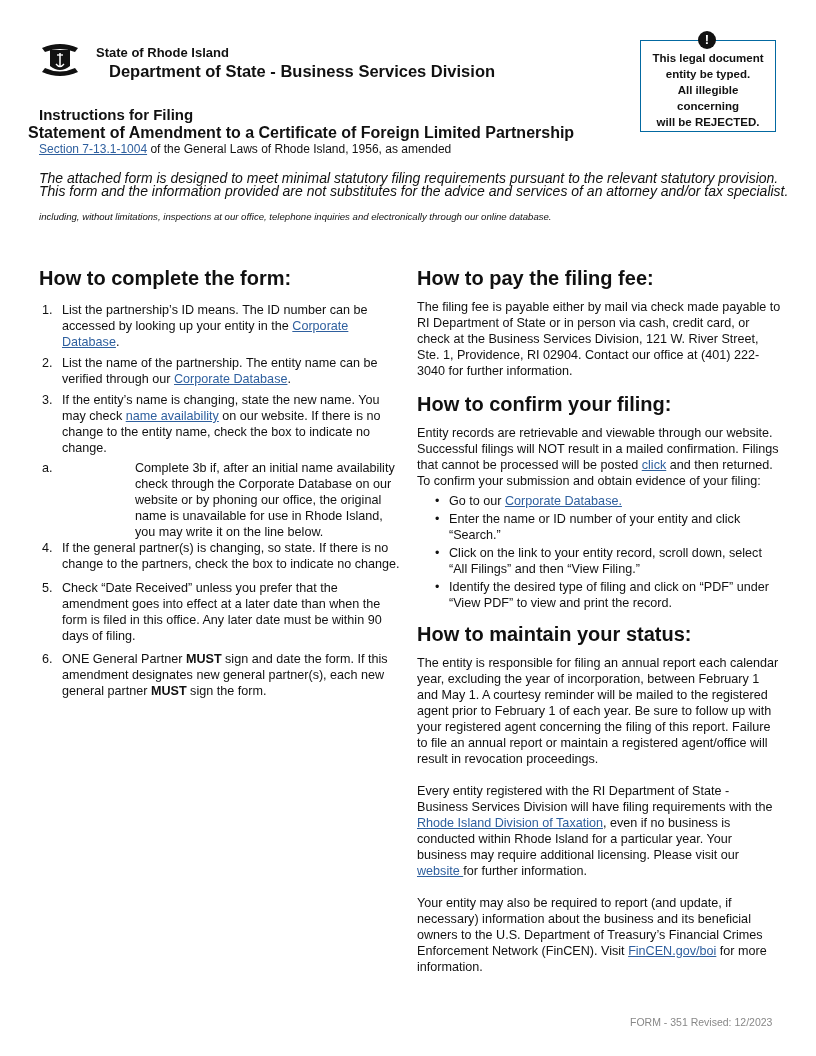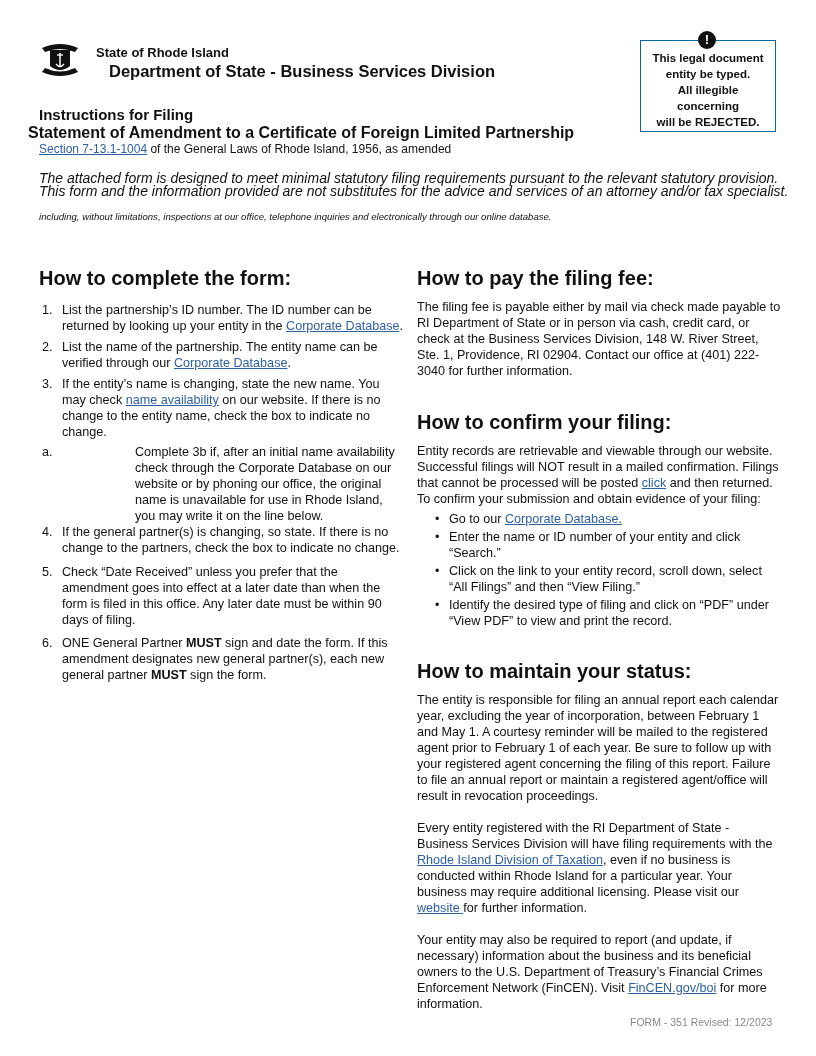--- a/index.html
+++ b/index.html
@@ -70,21 +70,21 @@
 </div>
 <div class="italic2">
   <div>including, without limitations, inspections at our office, telephone inquiries and electronically through our online database.</div>
 </div>
 
 <div class="col-left">
   <h2 class="h2">How to complete the form:</h2>
   <ol class="steps">
     <li>
       <span class="num">1.</span>
-      <span>List the partnership’s ID number. The ID number can be returned by looking up your entity in the </span><a class="link">Corporate Database</a><span>.</span>
+      <span>List the partnership’s ID means. The ID number can be accessed by looking up your entity in the </span><a class="link">Corporate Database</a><span>.</span>
     </li>
     <li>
       <span class="num">2.</span>
       <span>List the name of the partnership. The entity name can be verified through our </span><a class="link">Corporate Database</a><span>.</span>
     </li>
     <li style="margin-bottom:0">
       <span class="num">3.</span>
       <span>If the entity’s name is changing, state the new name. You may check </span><a class="link">name availability</a><span> on our website. If there is no change to the entity name, check the box to indicate no change.</span>
       <div class="subitem" style="margin-left:-23px">
         <span class="num">a.</span>
@@ -102,35 +102,35 @@
     <li>
       <span class="num">6.</span>
       <span>ONE General Partner </span><b>MUST</b><span> sign and date the form. If this amendment designates new general partner(s), each new general partner </span><b>MUST</b><span> sign the form.</span>
     </li>
   </ol>
 </div>
 
 <div class="col-right">
   <div>
     <h2 class="h2">How to pay the filing fee:</h2>
-    <p class="p" style="margin-top:9px">The filing fee is payable either by mail via check made payable to RI Department of State or in person via cash, credit card, or check at the Business Services Division, 148 W. River Street, Ste. 1, Providence, RI 02904. Contact our office at (401) 222-3040 for further information.</p>
+    <p class="p" style="margin-top:9px">The filing fee is payable either by mail via check made payable to RI Department of State or in person via cash, credit card, or check at the Business Services Division, 121 W. River Street, Ste. 1, Providence, RI 02904. Contact our office at (401) 222-3040 for further information.</p>
   </div>
 
-  <div style="margin-top:32px">
+  <div style="margin-top:14px">
     <h2 class="h2">How to confirm your filing:</h2>
     <p class="p" style="margin-top:9px"><span>Entity records are retrievable and viewable through our website. Successful filings will NOT result in a mailed confirmation. Filings that cannot be processed will be posted </span><a class="link">click</a><span> and then returned. To confirm your submission and obtain evidence of your filing:</span></p>
     <ul class="bullets">
       <li><span class="dot">•</span><span>Go to our </span><a class="link">Corporate Database.</a></li>
       <li><span class="dot">•</span><span>Enter the name or ID number of your entity and click “Search.”</span></li>
       <li><span class="dot">•</span><span>Click on the link to your entity record, scroll down, select “All Filings” and then “View Filing.”</span></li>
       <li><span class="dot">•</span><span>Identify the desired type of filing and click on “PDF” under “View PDF” to view and print the record.</span></li>
     </ul>
   </div>
 
-  <div style="margin-top:31px">
+  <div style="margin-top:12px">
     <h2 class="h2">How to maintain your status:</h2>
     <p class="p" style="margin-top:9px">The entity is responsible for filing an annual report each calendar year, excluding the year of incorporation, between February 1 and May 1. A courtesy reminder will be mailed to the registered agent prior to February 1 of each year. Be sure to follow up with your registered agent concerning the filing of this report. Failure to file an annual report or maintain a registered agent/office will result in revocation proceedings.</p>
     <p class="p" style="margin-top:16px"><span>Every entity registered with the RI Department of State - Business Services Division will have filing requirements with the </span><a class="link">Rhode Island Division of Taxation</a><span>, even if no business is conducted within Rhode Island for a particular year. Your business may require additional licensing. Please visit our </span><a class="link">website </a><span>for further information.</span></p>
     <p class="p" style="margin-top:16px"><span>Your entity may also be required to report (and update, if necessary) information about the business and its beneficial owners to the U.S. Department of Treasury’s Financial Crimes Enforcement Network (FinCEN). Visit </span><a class="link">FinCEN.gov/boi</a><span> for more information.</span></p>
   </div>
 </div>
 
 <div class="footer">FORM - 351 Revised:  12/2023</div>
 
 </body></html>

